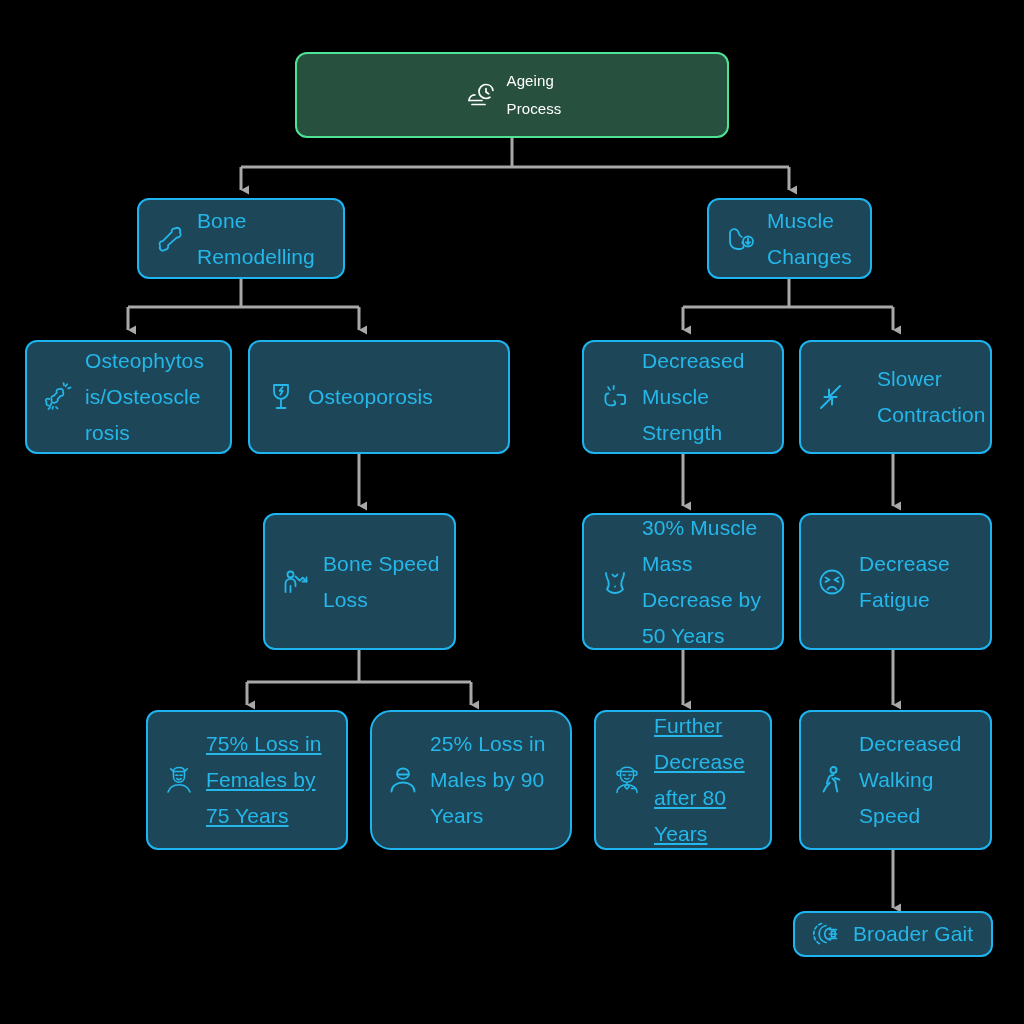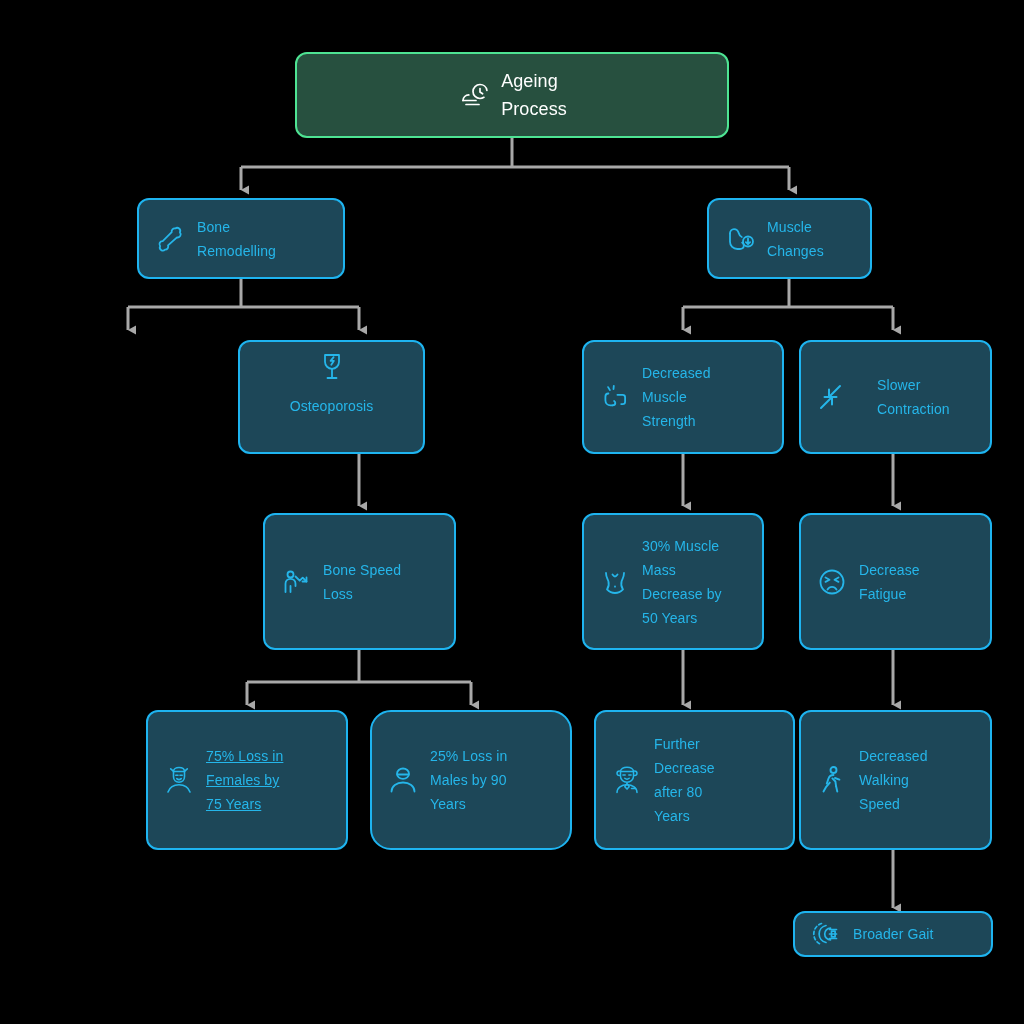--- a/index.html
+++ b/index.html
@@ -53,27 +53,27 @@
     display: flex;
     align-items: center;
     justify-content: center;
   }
   .node .ico svg {
     width: 32px;
     height: 32px;
     display: block;
   }
   .node .lbl {
-    font-size: 14px;
-    line-height: 24px;
+    font-size: 21px;
+    line-height: 36px;
     letter-spacing: 0.1px;
     white-space: pre-line;
     text-align: left;
   }
-  .node.root .lbl { font-size: 18px; line-height: 28px; }
+  .node.root .lbl { font-size: 15px; line-height: 28px; }
 </style>
 </head>
 <body>
 
 <div id="canvas">
 
   <svg id="edges" viewBox="0 0 1024 1024" xmlns="http://www.w3.org/2000/svg">
     <defs>
       <marker id="ah" markerWidth="10" markerHeight="9" refX="4.8" refY="8.4" orient="auto" markerUnits="userSpaceOnUse">
         <path d="M0.3,0.4 L9.3,0.4 L4.8,8.6 Z" fill="#a8a8a8"></path>
@@ -146,22 +146,35 @@
         <path d="M6 10.5v8.2c0 4.2 3.2 7.3 7.4 7.3h2.2"></path>
         <path d="M15.6 26c2.6 0 4.2-1.6 4.2-3.5 0-1.3-.7-2.3-1.7-2.9"></path>
         <circle cx="24" cy="18.5" r="5"></circle>
         <path d="M24 15.6v5.6M21.9 19.2l2.1 2 2.1-2"></path>
       </svg>
     </span>
     <span class="lbl">Muscle
 Changes</span>
   </div>
 
-
-  <div class="node" style="left:238px; top:340px; width:187px; height:114px;flex-direction:column;">
+  <div class="node" style="left:25px; top:340px; width:207px; height:114px;">
+    <span class="ico">
+      <svg viewBox="0 0 32 32" fill="none" stroke="#25b6ea" stroke-width="1.7" stroke-linecap="round" stroke-linejoin="round">
+        <path d="M17.5 8.2a2.3 2.3 0 0 1 3.4 2.9 2.3 2.3 0 0 1-2.2 3.8l-3.1 3.2a2.3 2.3 0 0 1-2.3 3.2 2.3 2.3 0 0 1-3.6-2.7 2.3 2.3 0 0 1 2-3.7l3.2-3.2a2.3 2.3 0 0 1 2.6-3.5z"></path>
+        <path d="M7.4 18.3a2 2 0 1 0-2.7 2.9 2 2 0 0 0 1.4 3.2 2 2 0 0 0 3.1-2.2"></path>
+        <path d="M23.6 5.3l1.5-2.1M26.2 7.4l2.4-.9M22 4.3l-.5-2.3"></path>
+        <path d="M11 25.6l-.6 2.2M8.2 26.4l-1.8 1.7M14 26l1.6 1.6"></path>
+      </svg>
+    </span>
+    <span class="lbl">Osteophytos
+is/Osteoscle
+rosis</span>
+  </div>
+
+  <div class="node" style="left:248px; top:340px; width:262px; height:114px;">
     <span class="ico">
       <svg viewBox="0 0 32 32" fill="none" stroke="#25b6ea" stroke-width="1.8" stroke-linecap="round" stroke-linejoin="round">
         <path d="M9 4h14v6.8a7 7 0 0 1-14 0V4z"></path>
         <path d="M16 18v8M11.5 27h9"></path>
         <path d="M17.6 6.2l-3 3.6h3.3l-2.6 4"></path>
       </svg>
     </span>
     <span class="lbl">Osteoporosis</span>
   </div>
 
@@ -199,21 +212,21 @@
         <path d="M5.5 26v-8.3c0-2.8 2.2-4.9 5-4.9s5 2.1 5 4.9V20"></path>
         <path d="M10.5 20v6"></path>
         <path d="M15.5 10.5l4.2 4.2 3-3 3.8 3.8"></path>
         <path d="M22.5 15.5h4v-4"></path>
       </svg>
     </span>
     <span class="lbl">Bone Speed
 Loss</span>
   </div>
 
-  <div class="node" style="left:582px; top:513px; width:182px; height:137px;">
+  <div class="node" style="left:582px; top:513px; width:202px; height:137px;">
     <span class="ico">
       <svg viewBox="0 0 32 32" fill="none" stroke="#25b6ea" stroke-width="1.8" stroke-linecap="round" stroke-linejoin="round">
         <path d="M7 7c0 4 1.6 5.5 2.4 8.2.8 2.8.3 5.6-1.4 8.2 2.3 2.4 5.2 3.6 8 3.6s5.7-1.2 8-3.6c-1.7-2.6-2.2-5.4-1.4-8.2C23.4 12.5 25 11 25 7"></path>
         <path d="M13.5 8.5c.9 1.3 1.8 2 2.5 2s1.6-.7 2.5-2"></path>
         <path d="M16 20.5v.2"></path>
       </svg>
     </span>
     <span class="lbl">30% Muscle
 Mass
 Decrease by
@@ -254,21 +267,21 @@
         <path d="M16 4.5c3.3 0 6 2.3 6 5.2s-2.7 5.2-6 5.2-6-2.3-6-5.2 2.7-5.2 6-5.2z"></path>
         <path d="M10.4 10.5h11.2"></path>
         <path d="M4.5 27.5c0-5.2 5.1-9 11.5-9s11.5 3.8 11.5 9"></path>
       </svg>
     </span>
     <span class="lbl">25% Loss in
 Males by 90
 Years</span>
   </div>
 
-  <div class="node" style="left:594px; top:710px; width:201px; height:140px;">
+  <div class="node" style="left:594px; top:710px; width:178px; height:140px;text-decoration:underline;">
     <span class="ico">
       <svg viewBox="0 0 32 32" fill="none" stroke="#25b6ea" stroke-width="1.5" stroke-linecap="round" stroke-linejoin="round">
         <path d="M8.5 11.5C7 11.5 6 10.4 6 9.2s1-2.3 2.5-2.3"></path>
         <path d="M23.5 11.5c1.5 0 2.5-1.1 2.5-2.3s-1-2.3-2.5-2.3"></path>
         <path d="M9.5 7.5c0-2.6 2.9-4.3 6.5-4.3s6.5 1.7 6.5 4.3"></path>
         <path d="M9.5 7.5v4.8c0 3.4 2.9 5.9 6.5 5.9s6.5-2.5 6.5-5.9V7.5z"></path>
         <path d="M11.9 10.9h2.3M17.8 10.9h2.3"></path>
         <path d="M13.8 14.3c.7.6 1.4.9 2.2.9s1.5-.3 2.2-.9"></path>
         <path d="M6 28.5c0-4.6 4.5-7.8 10-7.8s10 3.2 10 7.8"></path>
         <path d="M16 19.5l-2.2 3.2 2.2 2.4 2.2-2.4z"></path>

